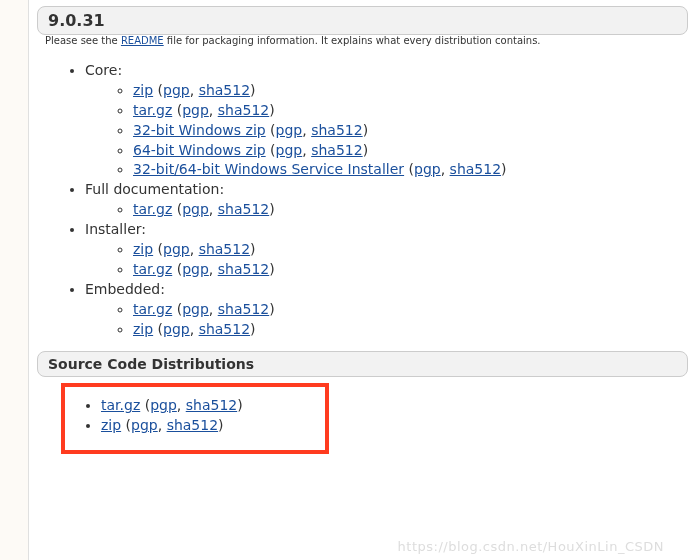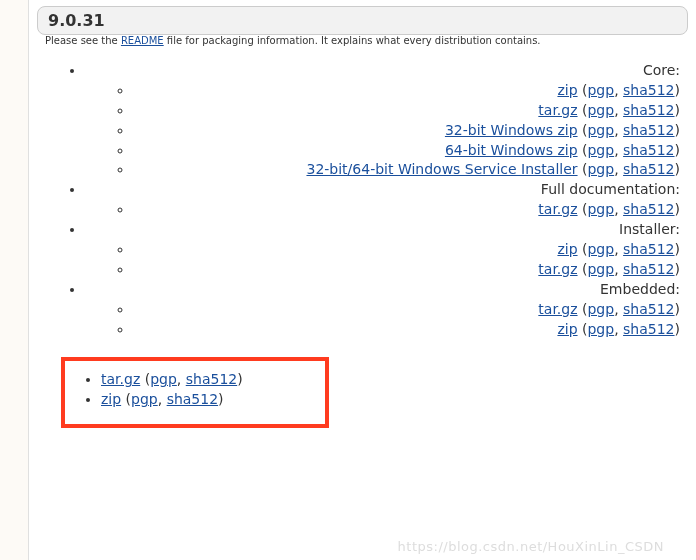--- a/index.html
+++ b/index.html
@@ -43,21 +43,20 @@
     a {
       color: #1a4f9c;
       text-decoration: underline;
     }
     .content-list {
       padding: 0 16px 12px 16px;
     }
     ul.top {
       list-style: disc;
       padding-left: 40px;
-      text-align: right;
     }
     ul.sub {
       list-style: circle;
       padding-left: 48px;
     }
     li {
       margin: 1px 0;
       line-height: 1.35;
     }
     .highlight-box {
@@ -140,20 +139,23 @@
             <a href="#">tar.gz</a> (<a href="#">pgp</a>, <a href="#">sha512</a>)
           </li>
           <li>
             <a href="#">zip</a> (<a href="#">pgp</a>, <a href="#">sha512</a>)
           </li>
         </ul>
       </li>
     </ul>
   </div>
 
+  <div class="section-header">
+    <span>Source Code Distributions</span>
+  </div>
 
   <div class="highlight-box">
     <ul>
       <li>
         <a href="#">tar.gz</a> (<a href="#">pgp</a>, <a href="#">sha512</a>)
       </li>
       <li>
         <a href="#">zip</a> (<a href="#">pgp</a>, <a href="#">sha512</a>)
       </li>
     </ul>

